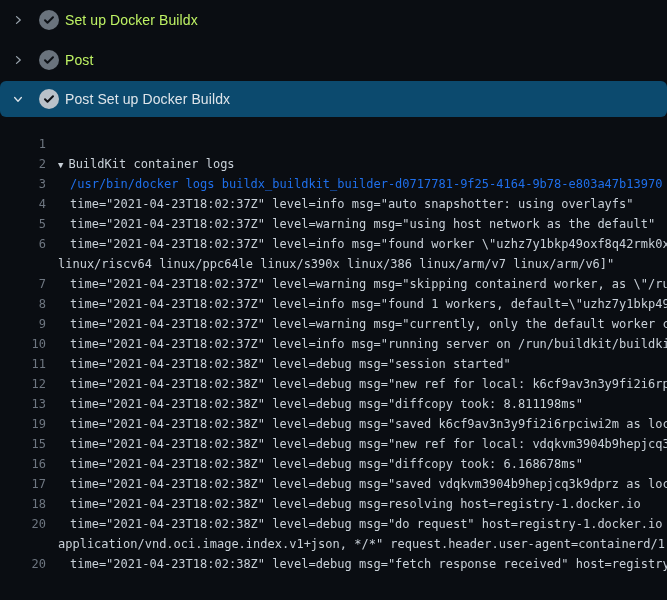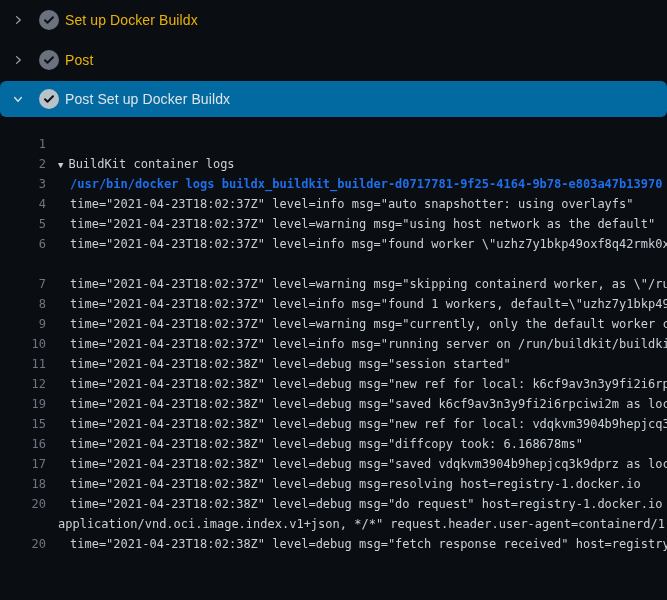--- a/index.html
+++ b/index.html
@@ -10,45 +10,45 @@
     font-family: "Liberation Sans", sans-serif;
   }
   .steps-panel { width: 667px; }
   .step-row {
     display: flex; align-items: center;
     height: 40px; padding-left: 12px;
     cursor: pointer;
   }
   .step-row.expanded {
     height: 36px; margin-top: 1px;
-    background: #0369a1;
+    background: #0c4a6e;
     border-radius: 6px;
   }
   .chev { width: 12px; height: 12px; margin-right: 15px; flex-shrink: 0; display: flex; align-items: center; justify-content: center; }
   .check { width: 20px; height: 20px; margin-right: 6px; flex-shrink: 0; }
-  .step-label { font-size: 14px; color: #eab308; letter-spacing: .1px; }
+  .step-label { font-size: 14px; color: #bef264; letter-spacing: .1px; }
   .step-row.expanded .step-label { color: #dfe5ea; }
 
   .log-panel {
     width: 667px; height: 443px;
     padding-top: 17px;
     overflow: hidden;
     font-family: "DejaVu Sans Mono", monospace;
     font-size: 12px; line-height: 20px;
     color: #c9d1d9;
   }
   .log-line { display: flex; height: 20px; white-space: pre; }
   .ln {
     width: 46px; flex-shrink: 0;
     text-align: right; color: #6e7681;
     cursor: pointer; user-select: none;
   }
   .lc { margin-left: 12px; }
   .lc.ind1 { margin-left: 24px; }
-  .lc.cmd { color: #1f6feb; font-weight: bold; }
+  .lc.cmd { color: #1f6feb; font-weight: normal; }
   .tri { font-size: 9px; color: #c9d1d9; margin-right: 5px; cursor: pointer; }
 </style>
 </head>
 <body>
 
 <div class="steps-panel">
 
   <div class="step-row">
     <span class="chev">
       <svg width="12" height="12" viewBox="0 0 16 16">
@@ -98,27 +98,28 @@
 </div>
 
 <div class="log-panel">
   <div>
       <div class="log-line"><span class="ln">1</span></div>
       <div class="log-line"><span class="ln">2</span><span class="lc"><span class="tri">▼</span><span>BuildKit container logs</span></span></div>
       <div class="log-line"><span class="ln">3</span><span class="lc ind1 cmd">/usr/bin/docker logs buildx_buildkit_builder-d0717781-9f25-4164-9b78-e803a47b13970</span></div>
       <div class="log-line"><span class="ln">4</span><span class="lc ind1">time="2021-04-23T18:02:37Z" level=info msg="auto snapshotter: using overlayfs"</span></div>
       <div class="log-line"><span class="ln">5</span><span class="lc ind1">time="2021-04-23T18:02:37Z" level=warning msg="using host network as the default"</span></div>
       <div class="log-line"><span class="ln">6</span><span class="lc ind1">time="2021-04-23T18:02:37Z" level=info msg="found worker \"uzhz7y1bkp49oxf8q42rmk0xj</span></div>
-      <div class="log-line"><span class="ln"></span></div>
+      <div class="log-line"><span class="ln"></span><span class="lc">linux/riscv64 linux/ppc64le linux/s390x linux/386 linux/arm/v7 linux/arm/v6]"</span></div>
       <div class="log-line"><span class="ln">7</span><span class="lc ind1">time="2021-04-23T18:02:37Z" level=warning msg="skipping containerd worker, as \"/run</span></div>
       <div class="log-line"><span class="ln">8</span><span class="lc ind1">time="2021-04-23T18:02:37Z" level=info msg="found 1 workers, default=\"uzhz7y1bkp49o</span></div>
       <div class="log-line"><span class="ln">9</span><span class="lc ind1">time="2021-04-23T18:02:37Z" level=warning msg="currently, only the default worker ca</span></div>
       <div class="log-line"><span class="ln">10</span><span class="lc ind1">time="2021-04-23T18:02:37Z" level=info msg="running server on /run/buildkit/buildkit</span></div>
       <div class="log-line"><span class="ln">11</span><span class="lc ind1">time="2021-04-23T18:02:38Z" level=debug msg="session started"</span></div>
       <div class="log-line"><span class="ln">12</span><span class="lc ind1">time="2021-04-23T18:02:38Z" level=debug msg="new ref for local: k6cf9av3n3y9fi2i6rpc</span></div>
+      <div class="log-line"><span class="ln">13</span><span class="lc ind1">time="2021-04-23T18:02:38Z" level=debug msg="diffcopy took: 8.811198ms"</span></div>
       <div class="log-line"><span class="ln">19</span><span class="lc ind1">time="2021-04-23T18:02:38Z" level=debug msg="saved k6cf9av3n3y9fi2i6rpciwi2m as loca</span></div>
       <div class="log-line"><span class="ln">15</span><span class="lc ind1">time="2021-04-23T18:02:38Z" level=debug msg="new ref for local: vdqkvm3904b9hepjcq3k</span></div>
       <div class="log-line"><span class="ln">16</span><span class="lc ind1">time="2021-04-23T18:02:38Z" level=debug msg="diffcopy took: 6.168678ms"</span></div>
       <div class="log-line"><span class="ln">17</span><span class="lc ind1">time="2021-04-23T18:02:38Z" level=debug msg="saved vdqkvm3904b9hepjcq3k9dprz as loca</span></div>
       <div class="log-line"><span class="ln">18</span><span class="lc ind1">time="2021-04-23T18:02:38Z" level=debug msg=resolving host=registry-1.docker.io</span></div>
       <div class="log-line"><span class="ln">20</span><span class="lc ind1">time="2021-04-23T18:02:38Z" level=debug msg="do request" host=registry-1.docker.io r</span></div>
       <div class="log-line"><span class="ln"></span><span class="lc">application/vnd.oci.image.index.v1+json, */*" request.header.user-agent=containerd/1.4</span></div>
       <div class="log-line"><span class="ln">20</span><span class="lc ind1">time="2021-04-23T18:02:38Z" level=debug msg="fetch response received" host=registry-</span></div>
     </div>
 </div>

